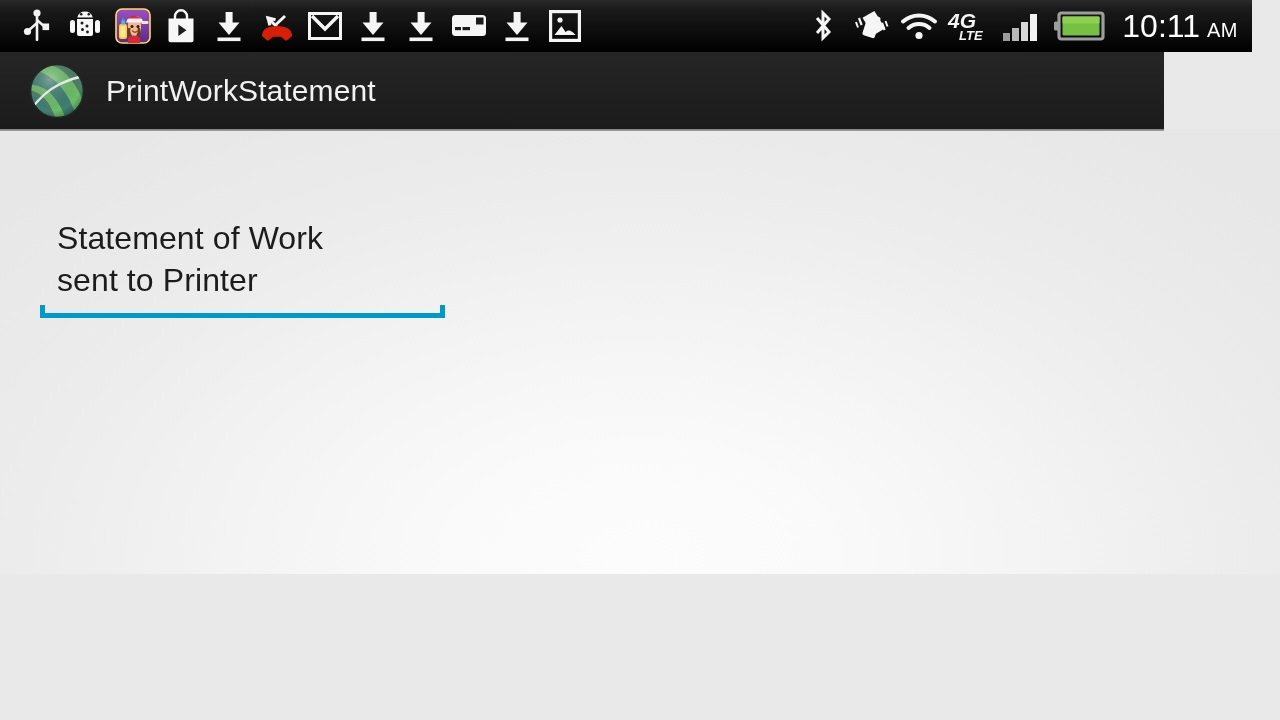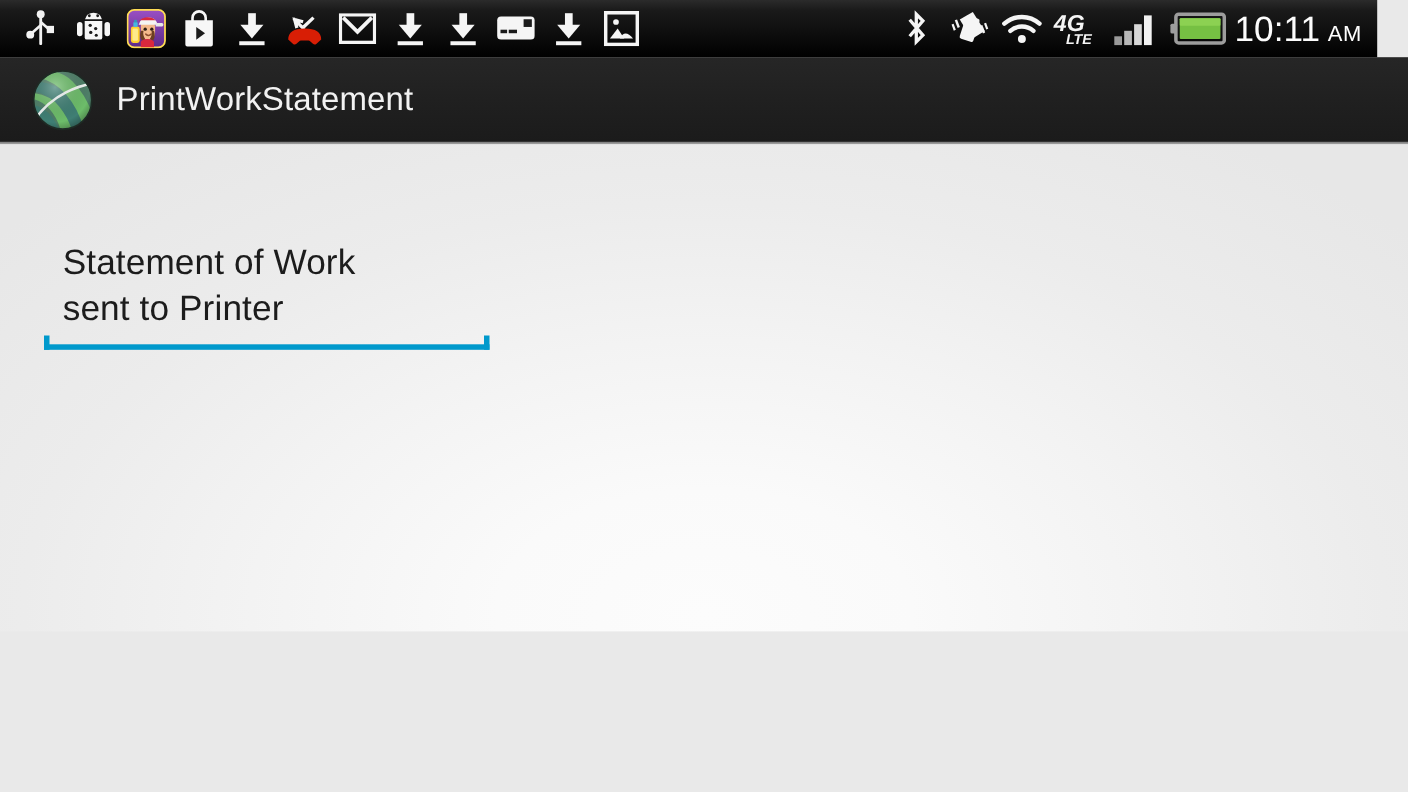--- a/index.html
+++ b/index.html
@@ -54,34 +54,35 @@
     justify-content: center;
     flex: none;
   }
   .sicon svg { display: block; }
 
   .clock {
     color: #fdfdfd;
     font-size: 32px;
     letter-spacing: 0px;
     line-height: 1;
+    margin-left: 10px;
     font-weight: 400;
     white-space: nowrap;
   }
   .clock .ampm {
     font-size: 20px;
     margin-left: 7px;
     letter-spacing: 0.5px;
   }
 
   
   #action-bar {
     position: absolute;
     top: 52px; left: 0;
-    width: 1280px;
+    width: 1164px;
     height: 77px;
     background: linear-gradient(to bottom, #262626 0%, #202020 50%, #1b1b1b 100%);
     display: flex;
     align-items: center;
     z-index: 15;
   }
   #action-bar::after {
     content: "";
     position: absolute;
     left: 0; right: 0; bottom: -2px;

